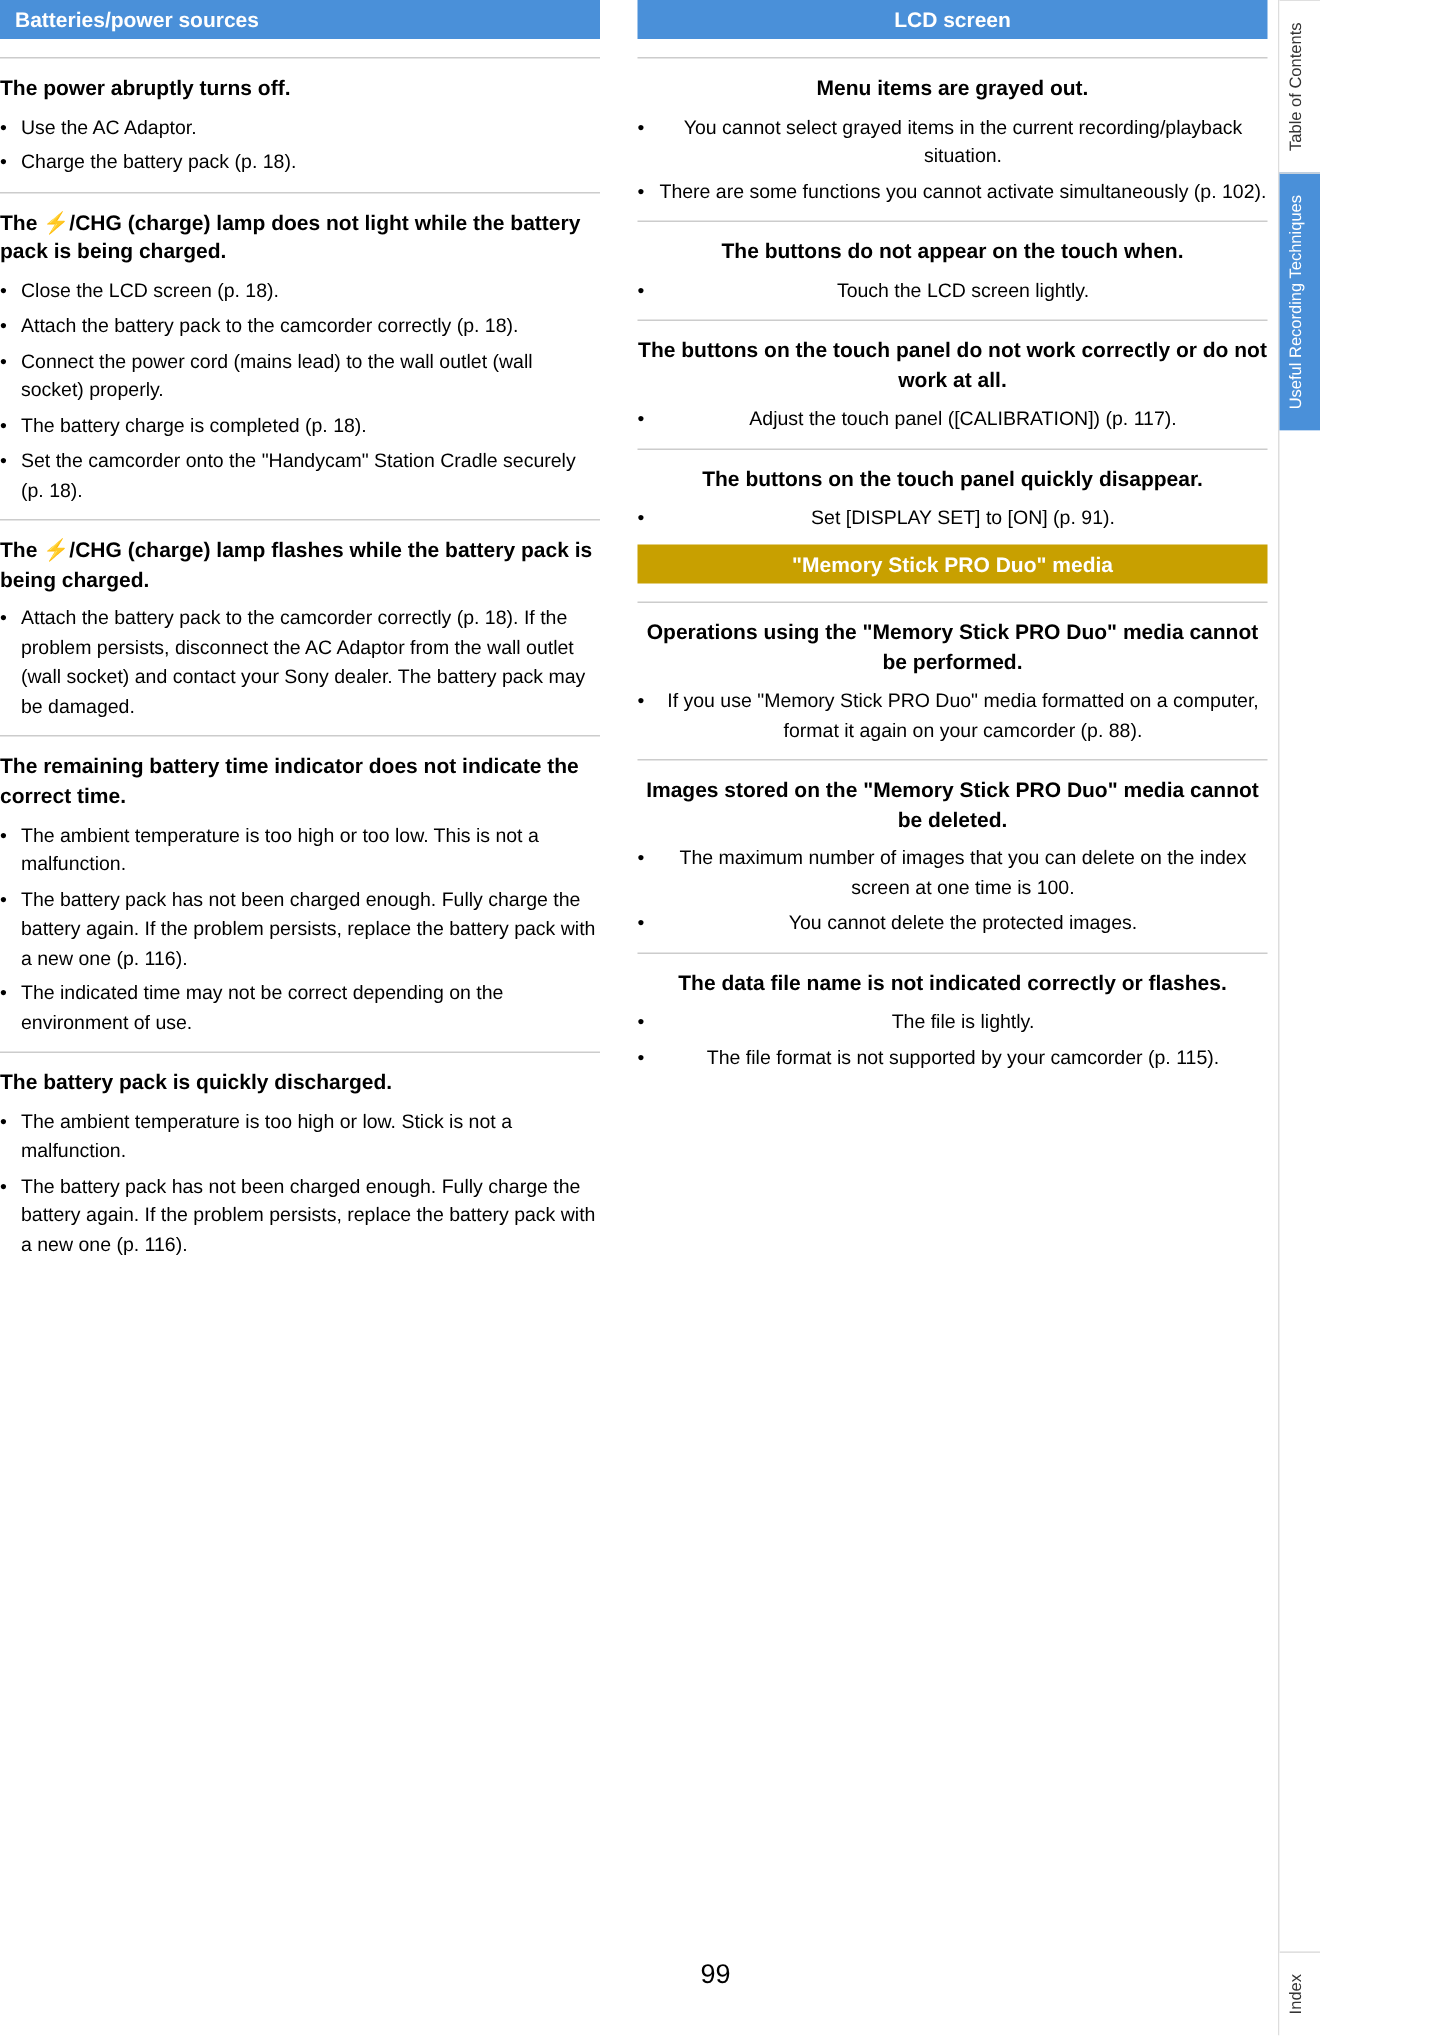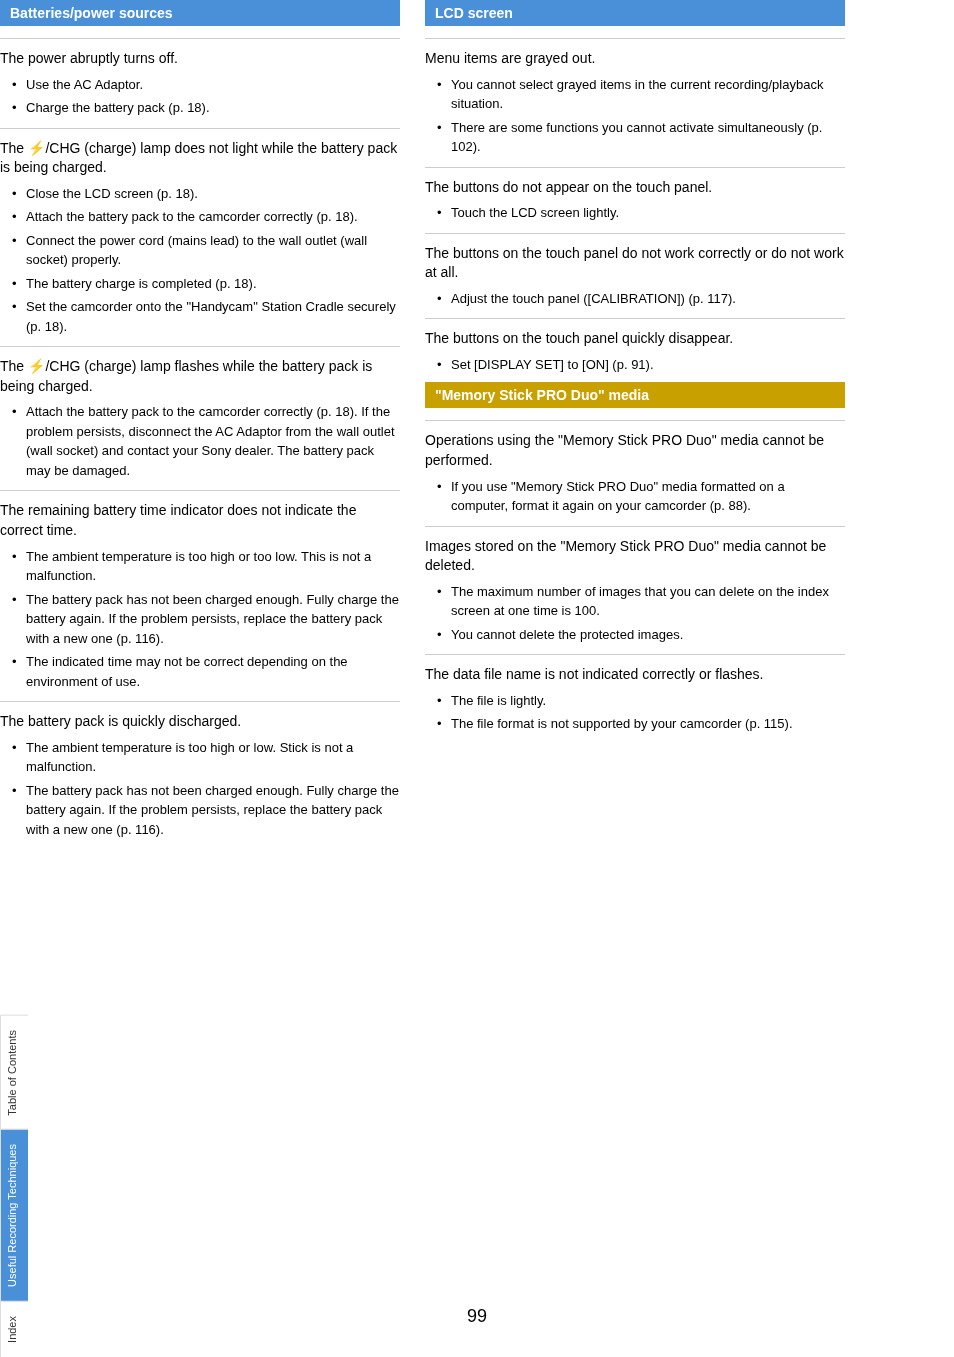--- a/index.html
+++ b/index.html
@@ -11,65 +11,65 @@
       color: #000;
       width: 954px;
       min-height: 1357px;
       position: relative;
     }
 
     .page-wrapper {
       display: flex;
       width: 880px;
       min-height: 1357px;
-      flex-direction: column;
     }
 
     .left-column {
       flex: 1;
       max-width: 400px;
     }
 
     .right-column {
       flex: 1;
       max-width: 420px;
+      text-align: center;
     }
 
     .section-header {
       background-color: #4a90d9;
       color: #fff;
       font-size: 14px;
       font-weight: bold;
       padding: 5px 10px;
       margin-bottom: 12px;
     }
 
     .section-header.memory {
       background-color: #c8a000;
       color: #fff;
     }
 
     .topic-title {
       font-size: 14px;
-      font-weight: normal;
+      font-weight: bold;
       color: #000;
       margin-bottom: 6px;
       margin-top: 10px;
       line-height: 1.4;
     }
 
     .divider {
       border: none;
       border-top: 1px solid #ccc;
       margin: 10px 0;
     }
 
     ul {
       list-style: none;
-      padding-left: 12px;
+      padding-left: 0;
       margin-bottom: 8px;
     }
 
     ul li {
       padding-left: 14px;
       position: relative;
       margin-bottom: 4px;
       line-height: 1.5;
       font-size: 13px;
     }
@@ -192,21 +192,21 @@
         <div class="section-header">LCD screen</div>
 
         <hr class="divider">
         <div class="topic-title">Menu items are grayed out.</div>
         <ul>
           <li>You cannot select grayed items in the current recording/playback situation.</li>
           <li>There are some functions you cannot activate simultaneously (p. 102).</li>
         </ul>
 
         <hr class="divider">
-        <div class="topic-title">The buttons do not appear on the touch panel.</div>
+        <div class="topic-title">The buttons do not appear on the touch when.</div>
         <ul>
           <li>Touch the LCD screen lightly.</li>
         </ul>
 
         <hr class="divider">
         <div class="topic-title">The buttons on the touch panel do not work correctly or do not work at all.</div>
         <ul>
           <li>Adjust the touch panel ([CALIBRATION]) (p. 117).</li>
         </ul>
 

